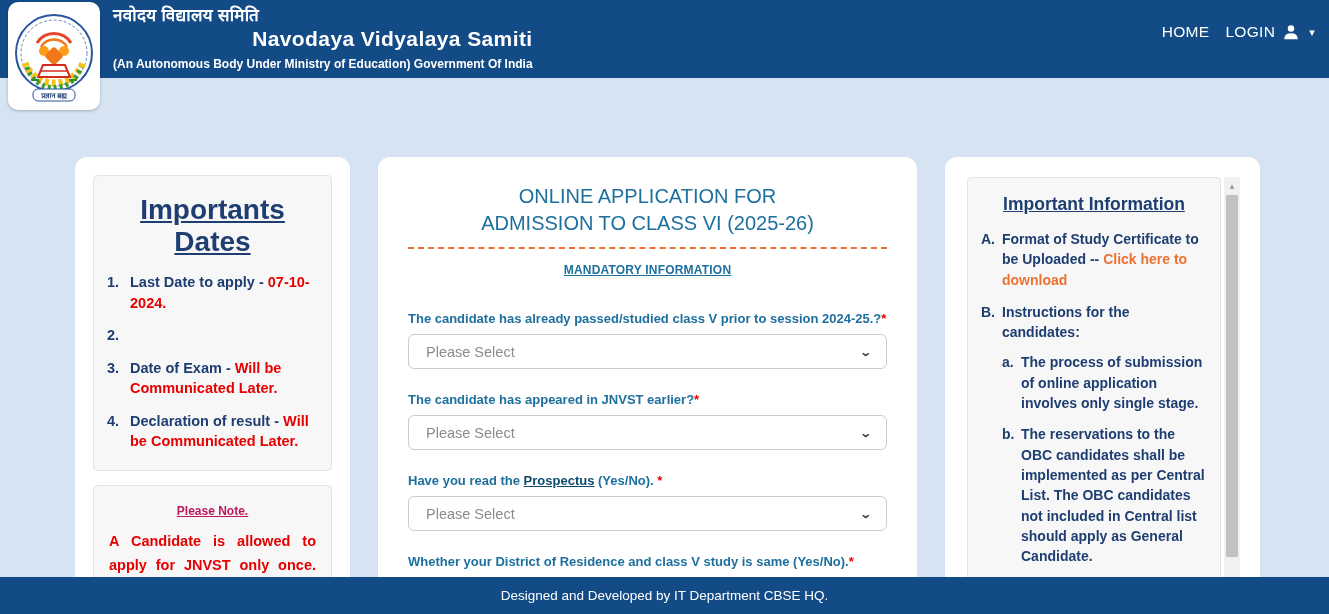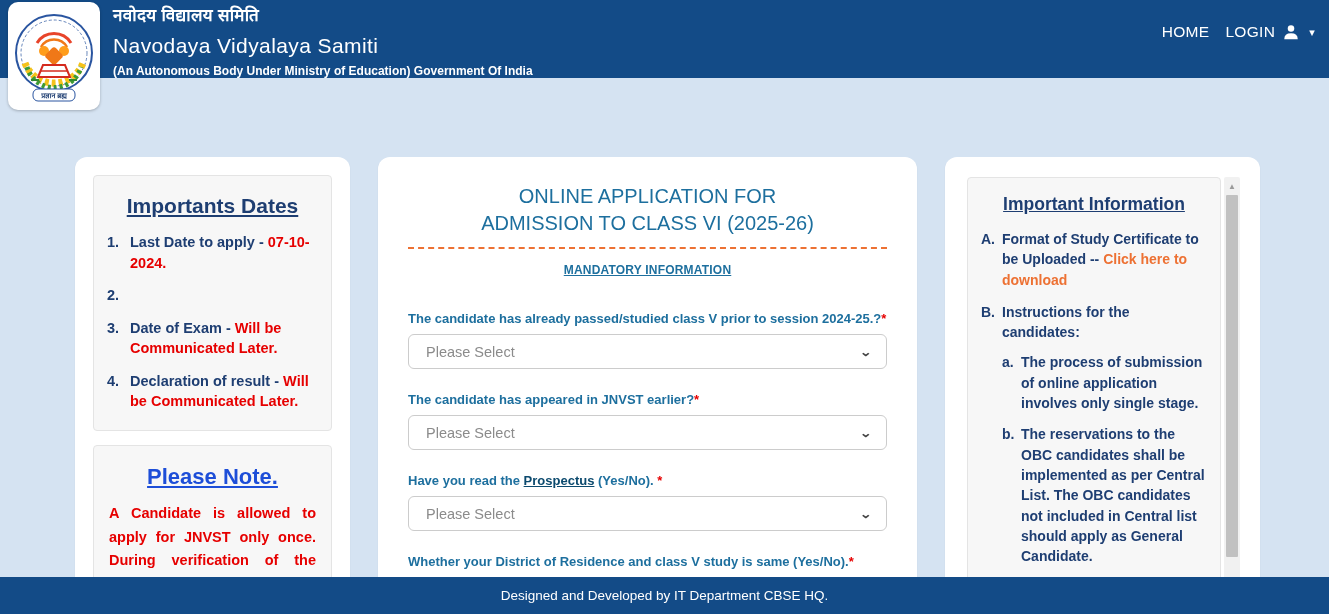--- a/index.html
+++ b/index.html
@@ -17,21 +17,21 @@
     background:#134b87; z-index:5;
   }
   .logo-box {
     position:absolute; top:2px; left:8px; width:92px; height:108px;
     background:#ffffff; border-radius:10px; z-index:6;
     display:flex; align-items:center; justify-content:center;
     box-shadow:0 1px 3px rgba(0,0,0,.25);
   }
   .brand { position:absolute; left:113px; top:3px; z-index:6; color:#ffffff; }
   .brand .hindi   { font-size:17px; font-weight:600; letter-spacing:.3px; }
-  .brand .english { font-size:21px; font-weight:400; margin-top:8px; letter-spacing:.4px; }
+  .brand .english { font-size:21px; font-weight:700; margin-top:1px; letter-spacing:.4px;text-align:right; }
   .brand .tagline { font-size:12px; font-weight:600; margin-top:6px; }
   .topnav {
     position:absolute; right:14px; top:23px; z-index:6;
     display:flex; align-items:center; gap:16px; color:#ffffff;
   }
   .topnav a { color:#ffffff; text-decoration:none; font-size:15.5px; letter-spacing:.3px; display:flex; align-items:center; gap:7px; cursor:pointer; }
   .caret { font-size:11px; margin-left:2px; }
 
   
   .card {
@@ -44,23 +44,23 @@
 
   .well {
     background:#f7f7f7; border:1px solid #e4e4e4; border-radius:4px;
   }
 
   
   .card-left .well { margin:18px; padding:12px 13px 6px; }
   .card-left .well + .well { margin-top:-4px; }
   .panel-head {
     text-align:center; font-weight:700; text-decoration:underline;
-    color:#1e3e72; font-size:21px; margin:6px 0 14px;
-  }
-  .panel-head.red { color:#1d4ed8; font-size:22px; margin-bottom:12px; }
+    color:#1e3e72; font-size:28px; margin:6px 0 14px;
+  }
+  .panel-head.red { color:#be185d; font-size:12px; margin-bottom:12px; }
   .dlist { }
   .dlist .li { display:flex; margin-bottom:12px; color:#1e3e72; font-weight:600; font-size:14.5px; line-height:1.42; }
   .dlist .marker { width:23px; flex-shrink:0; }
   .hl-red { color:#e60000; }
   .note-text {
     color:#e60000; font-weight:600; font-size:14.5px; line-height:1.62;
     text-align:justify; padding:0 2px 4px;
   }
 
   

